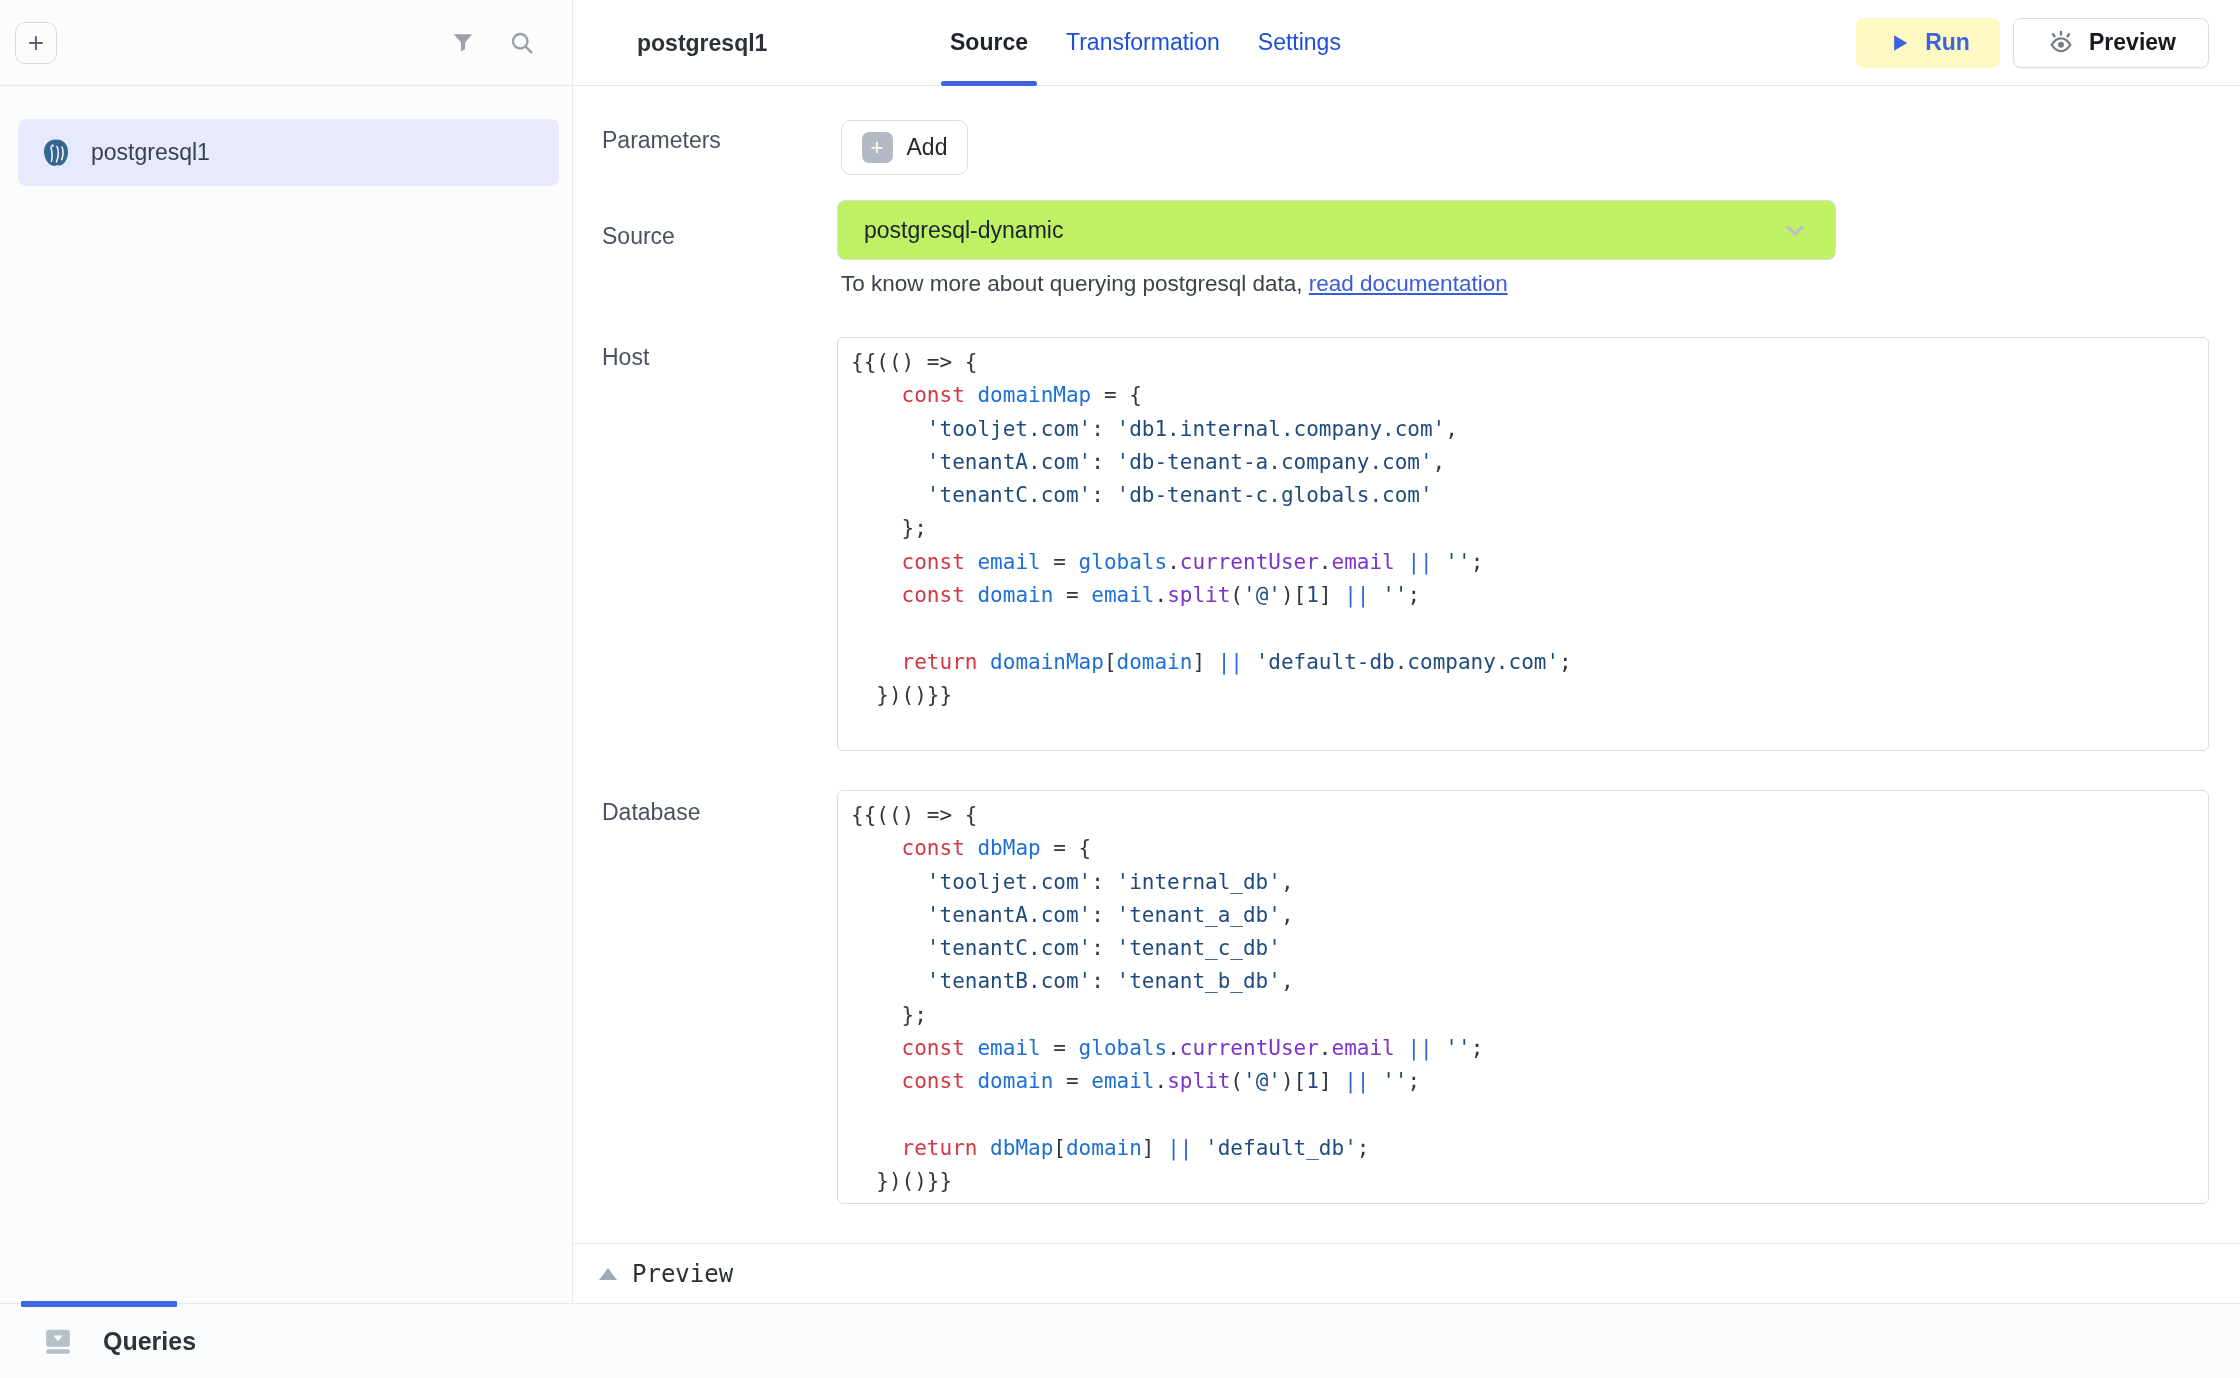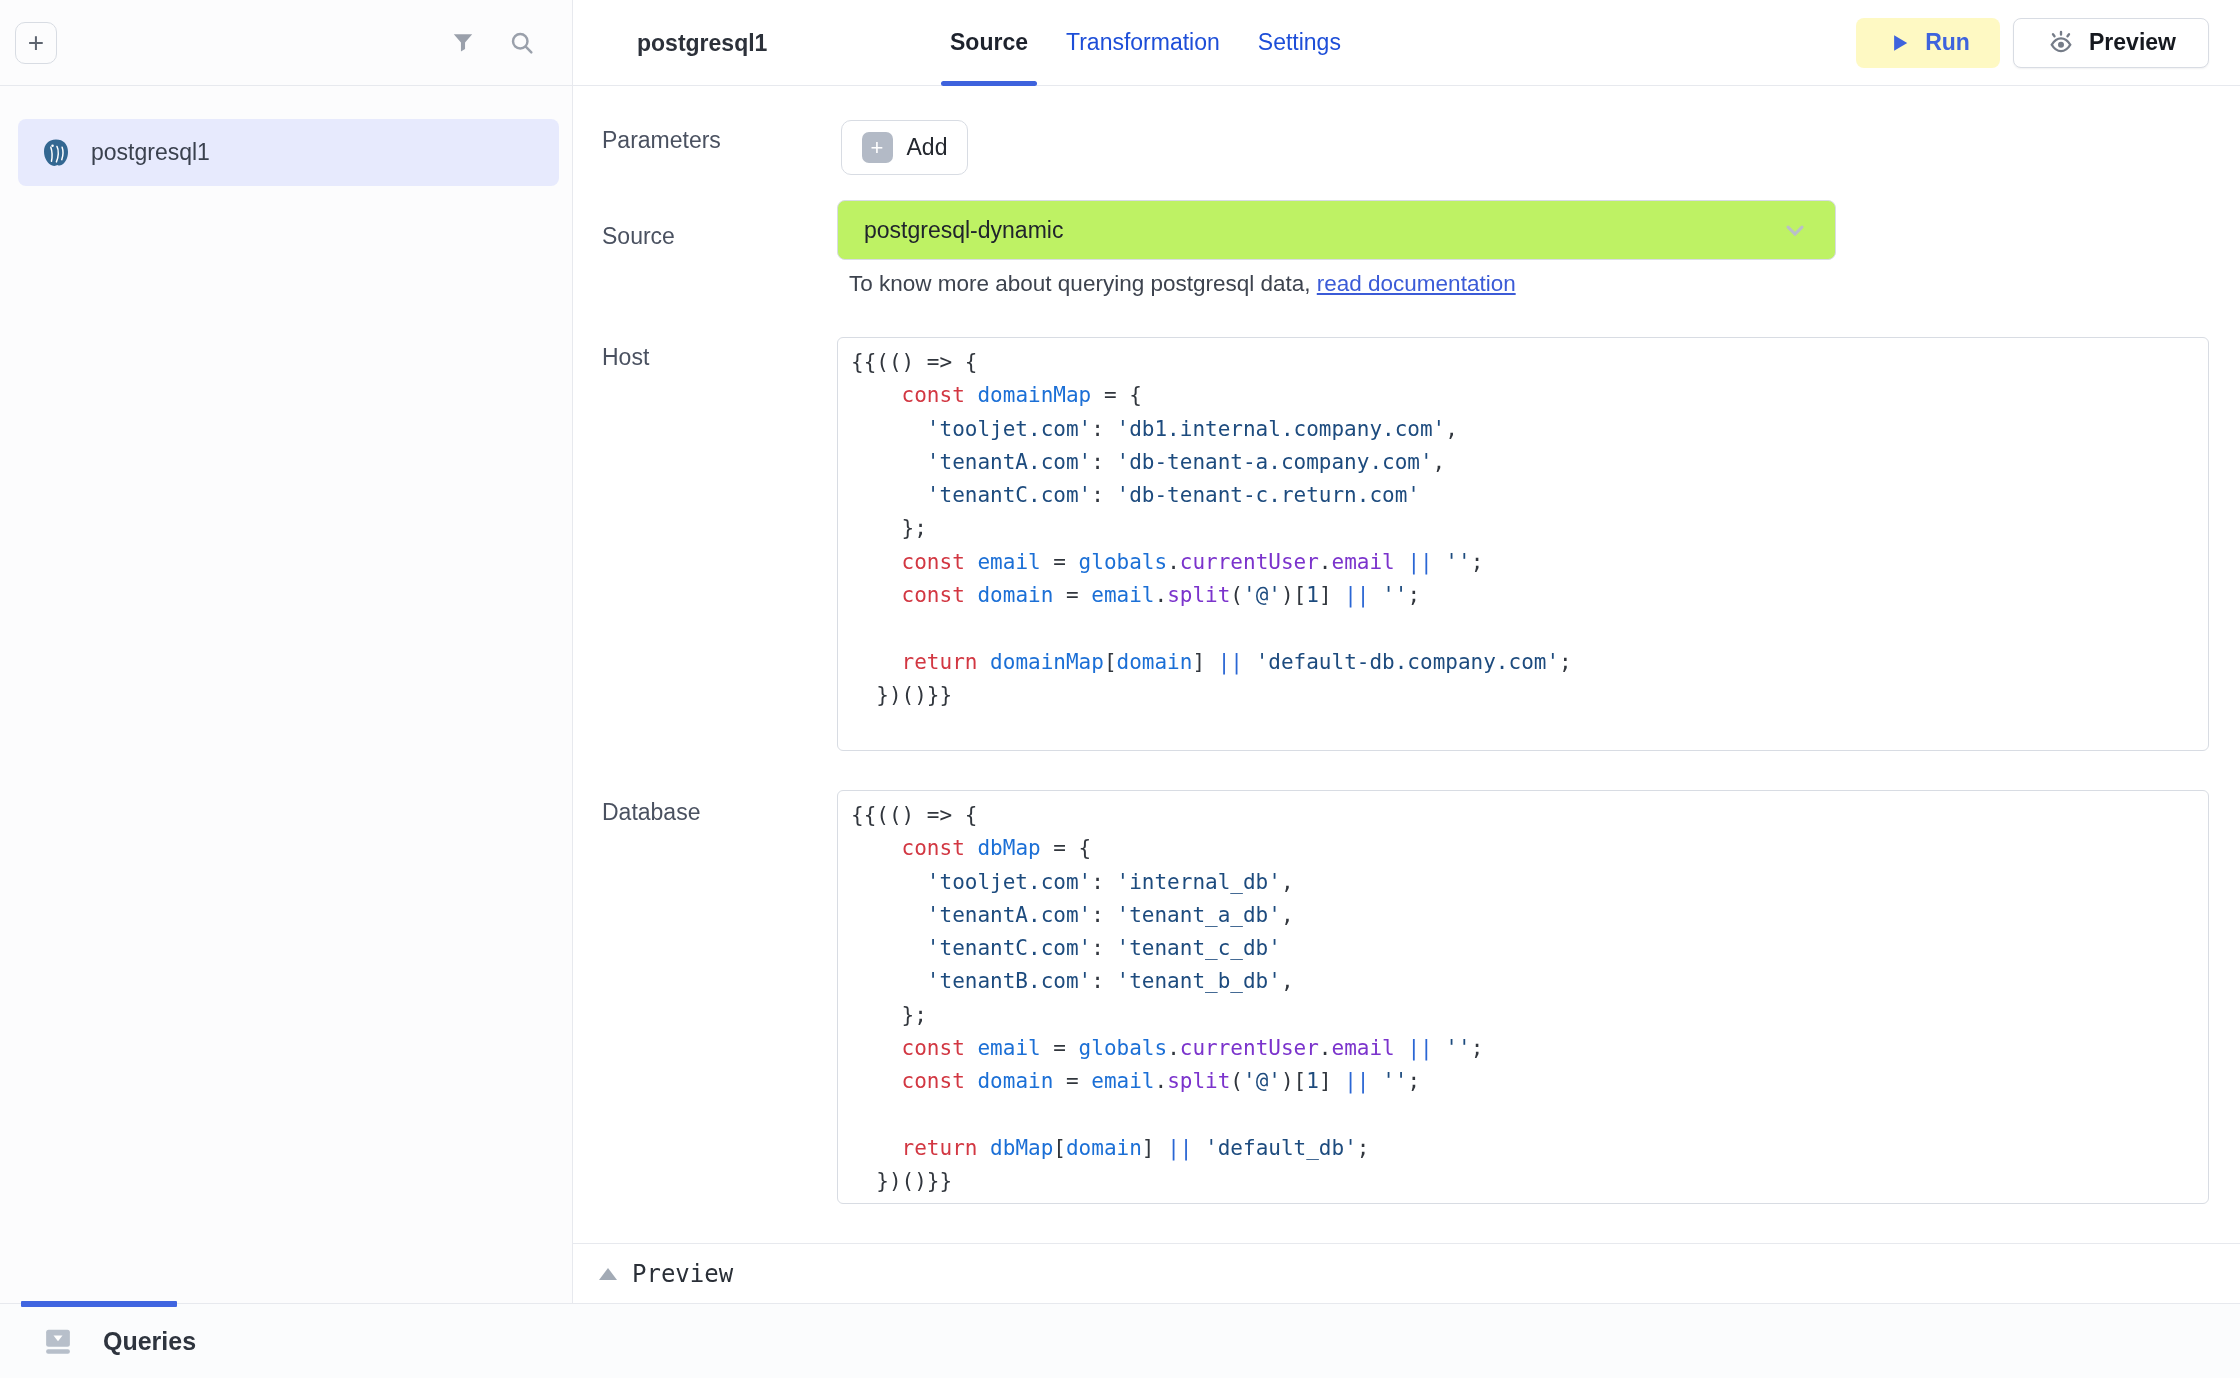--- a/index.html
+++ b/index.html
@@ -60,21 +60,21 @@
     font-family:"Liberation Sans", sans-serif; }
   .add-plus { width:31px; height:31px; border-radius:7px; background:#b3bac6; color:#fff;
     display:flex; align-items:center; justify-content:center; font-size:22px; line-height:1; }
 
   .source-select { position:absolute; left:264px; top:114px; width:999px; height:60px;
     border:1px solid #d8dce3; border-radius:8px; background:#bef264;
     display:flex; align-items:center; padding:0 26px; font-size:23px; color:#20242c;
     cursor:pointer; }
   .source-select .chev { margin-left:auto; }
 
-  .helper { position:absolute; left:276px; top:185px; font-size:22.5px; color:#3d434e; }
+  .helper { position:absolute; left:268px; top:185px; font-size:22.5px; color:#3d434e; }
   .helper a { color:#3b5bd7; text-decoration:underline; cursor:pointer; }
 
   .code-box { position:absolute; left:264px; width:1372px; height:414px;
     border:1px solid #d8dce3; border-radius:6px; background:#fff; overflow:hidden;
     padding:8px 0 0 13px; font-family:"DejaVu Sans Mono", monospace;
     font-size:21px; line-height:33.3px; cursor:text; }
   .code-host { top:251px; }
   .code-database { top:704px; }
   .code-line { white-space:pre; height:33.3px; }
   .tok-d { color:#31363d; }
@@ -180,21 +180,21 @@
         <div class="helper">
           <span>To know more about querying postgresql data, </span><a>read documentation</a>
         </div>
 
         <span class="field-label lbl-host">Host</span>
         <div class="code-box code-host">
             <div class="code-line"><span class="tok-d">{{(() =&gt; {</span></div>
             <div class="code-line"><span class="tok-d">    </span><span class="tok-k">const</span><span class="tok-d"> </span><span class="tok-v">domainMap</span><span class="tok-d"> = {</span></div>
             <div class="code-line"><span class="tok-d">      </span><span class="tok-s">'tooljet.com'</span><span class="tok-d">: </span><span class="tok-s">'db1.internal.company.com'</span><span class="tok-d">,</span></div>
             <div class="code-line"><span class="tok-d">      </span><span class="tok-s">'tenantA.com'</span><span class="tok-d">: </span><span class="tok-s">'db-tenant-a.company.com'</span><span class="tok-d">,</span></div>
-            <div class="code-line"><span class="tok-d">      </span><span class="tok-s">'tenantC.com'</span><span class="tok-d">: </span><span class="tok-s">'db-tenant-c.return.com'</span></div>
+            <div class="code-line"><span class="tok-d">      </span><span class="tok-s">'tenantC.com'</span><span class="tok-d">: </span><span class="tok-s">'db-tenant-c.globals.com'</span></div>
             <div class="code-line"><span class="tok-d">    };</span></div>
             <div class="code-line"><span class="tok-d">    </span><span class="tok-k">const</span><span class="tok-d"> </span><span class="tok-v">email</span><span class="tok-d"> = </span><span class="tok-v">globals</span><span class="tok-d">.</span><span class="tok-p">currentUser</span><span class="tok-d">.</span><span class="tok-p">email</span><span class="tok-d"> </span><span class="tok-o">||</span><span class="tok-d"> </span><span class="tok-s">''</span><span class="tok-d">;</span></div>
             <div class="code-line"><span class="tok-d">    </span><span class="tok-k">const</span><span class="tok-d"> </span><span class="tok-v">domain</span><span class="tok-d"> = </span><span class="tok-v">email</span><span class="tok-d">.</span><span class="tok-p">split</span><span class="tok-d">(</span><span class="tok-s">'@'</span><span class="tok-d">)[</span><span class="tok-s">1</span><span class="tok-d">] </span><span class="tok-o">||</span><span class="tok-d"> </span><span class="tok-s">''</span><span class="tok-d">;</span></div>
             <div class="code-line">&nbsp;</div>
             <div class="code-line"><span class="tok-d">    </span><span class="tok-k">return</span><span class="tok-d"> </span><span class="tok-v">domainMap</span><span class="tok-d">[</span><span class="tok-v">domain</span><span class="tok-d">] </span><span class="tok-o">||</span><span class="tok-d"> </span><span class="tok-s">'default-db.company.com'</span><span class="tok-d">;</span></div>
             <div class="code-line"><span class="tok-d">  })()}}</span></div>
           </div>
 
         <span class="field-label lbl-database">Database</span>
         <div class="code-box code-database">

